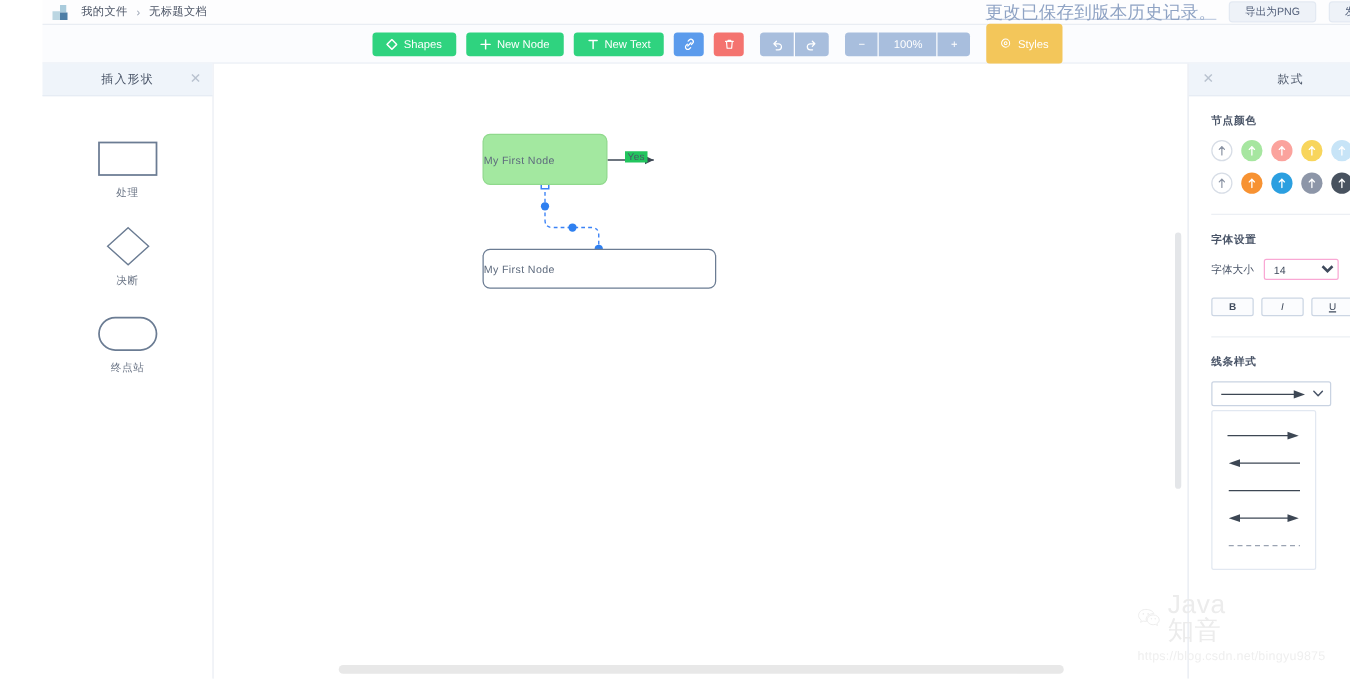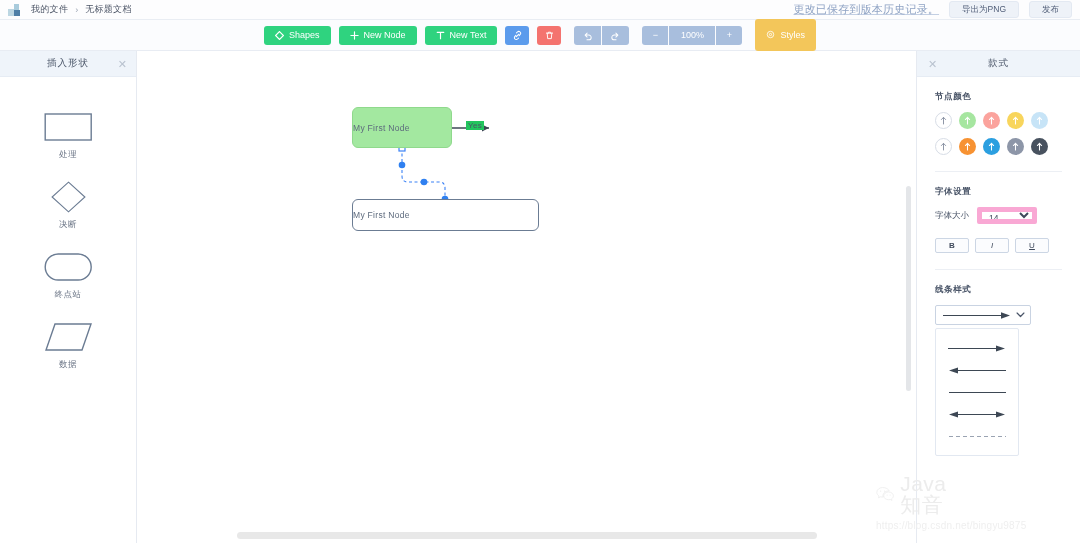--- a/index.html
+++ b/index.html
@@ -1,38 +1,38 @@
 <!DOCTYPE html>
 <html><head>
 <meta charset="utf-8">
 <style>
   * { box-sizing: border-box; margin: 0; padding: 0; }
   html, body {
     width: 1080px; height: 543px;
     font-family: "Liberation Sans", sans-serif;
     background: #ffffff; overflow: hidden;
   }
-  #app { position: relative; width: 860px; height: 543px; background: #ffffff; }
+  #app { position: relative; width: 860px; height: 543px; background: #ffffff; margin-left: 34px; }
 
   
   .topbar {
     position: absolute; left: 0; top: 0; width: 1080px; height: 20px;
     background: #fdfdfe; border-bottom: 1px solid #e9edf3;
     display: flex; align-items: center; padding: 0 8px;
   }
   .logo { width: 14px; height: 12px; position: relative; margin-right: 9px; flex: 0 0 auto; }
   .logo i { position: absolute; display: block; }
   .logo .b1 { left: 0; top: 5px; width: 6px; height: 7px; background: #bcd6e2; }
   .logo .b2 { left: 6px; top: 0px; width: 5px; height: 6px; background: #a9cbdc; }
   .logo .b3 { left: 6px; top: 6px; width: 6px; height: 6px; background: #4e7ea6; }
   .crumb { font-size: 9px; color: #4c5566; letter-spacing: .3px; }
   .crumb-sep { font-size: 9px; color: #9aa3b2; margin: 0 7px; }
   .topbar-right { margin-left: auto; display: flex; align-items: center; gap: 10px; }
   .saved-note {
-    font-size: 11px; color: #8fa3c4; text-decoration: underline;
+    font-size: 14px; color: #8fa3c4; text-decoration: underline;
     text-decoration-color: #c3cfe3; white-space: nowrap; letter-spacing: .2px;
   }
   .tb-btn {
     font-size: 8.5px; color: #53607a; background: #eef2f8;
     border: 1px solid #e3e9f2; border-radius: 3px;
     padding: 3px 12px; white-space: nowrap; line-height: 1;
   }
 
   
   .toolbar {
@@ -135,21 +135,21 @@
   .swatch-row { display: flex; gap: 7px; margin-top: 9px; }
   .sw {
     width: 17px; height: 17px; border-radius: 50%;
     display: flex; align-items: center; justify-content: center;
   }
   .sw svg { display: block; }
   .hr { height: 1px; background: #eceff4; margin: 16px 0 0 0; }
   .fontrow { display: flex; align-items: center; gap: 8px; margin-top: 9px; }
   .fontlabel { font-size: 8.5px; color: #4a5568; white-space: nowrap; }
   .fsel {
-    width: 60px; height: 17px; border: 5px solid #f9a8d4; border-radius: 2px;
+    width: 60px; height: 17px; border: 1px solid #f9a8d4; border-radius: 2px;
     background: #ffffff; font-size: 8.5px; color: #3f4a5c;
     padding: 0 3px; font-family: "Liberation Sans", sans-serif;
   }
   .bius { display: flex; gap: 6px; margin-top: 14px; }
   .biu {
     width: 34px; height: 15px; border: 1px solid #ccd6e4; border-radius: 2px;
     background: #fbfcfe; display: flex; align-items: center; justify-content: center;
     font-size: 8px; color: #3f4a5c;
   }
   .biu.i { font-style: italic; }
@@ -289,26 +289,20 @@
         <span class="shape-cap">决断</span>
       </div>
 
       <div class="shape-cell">
         <svg class="sv" width="49" height="32" viewBox="0 0 49 32">
           <rect x="1.2" y="3" width="46" height="26" rx="13" fill="#ffffff" stroke="#6b7c93" stroke-width="1.4"></rect>
         </svg>
         <span class="shape-cap">终点站</span>
       </div>
 
-      <div class="shape-cell">
-        <svg class="sv" width="49" height="32" viewBox="0 0 49 32">
-          <path d="M11 3h36l-9 26H2z" fill="#ffffff" stroke="#6b7c93" stroke-width="1.4"></path>
-        </svg>
-        <span class="shape-cap">数据</span>
-      </div>
     </div>
   </div>
 
   <div class="canvas">
 
     <svg style="position:absolute; left:0; top:0; width:779px; height:492px; pointer-events:none;">
       <path d="M315 77 H 352" stroke="#3d4754" stroke-width="1.3" fill="none"></path>
       <path d="M352 77 l -7 -3.4 v 6.8 z" fill="#3d4754"></path>
 
       <path d="M265 97 V 125 Q 265 131 271 131 H 302 Q 308 131 308 137 V 160" stroke="#3b82f6" stroke-width="1.1" stroke-dasharray="3 2.5" fill="none"></path>

